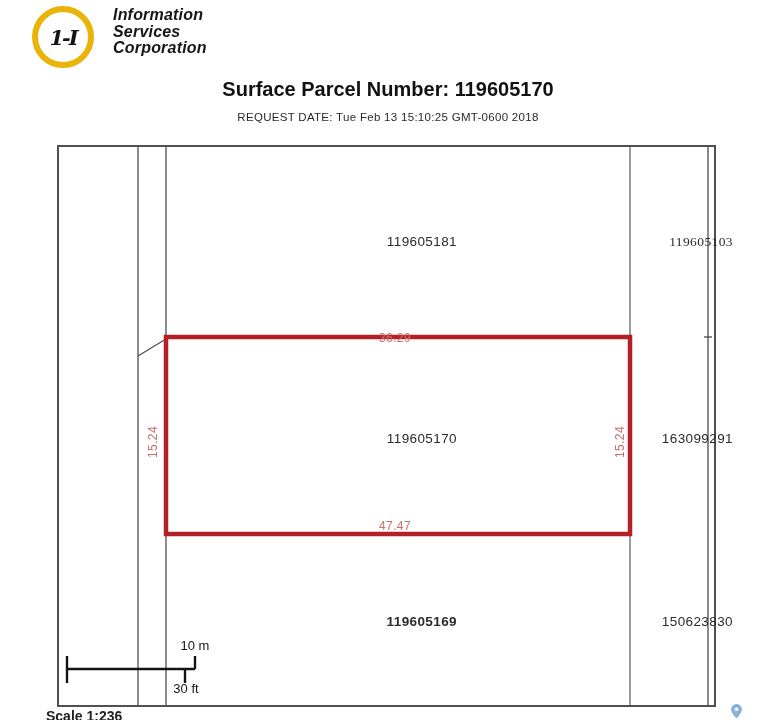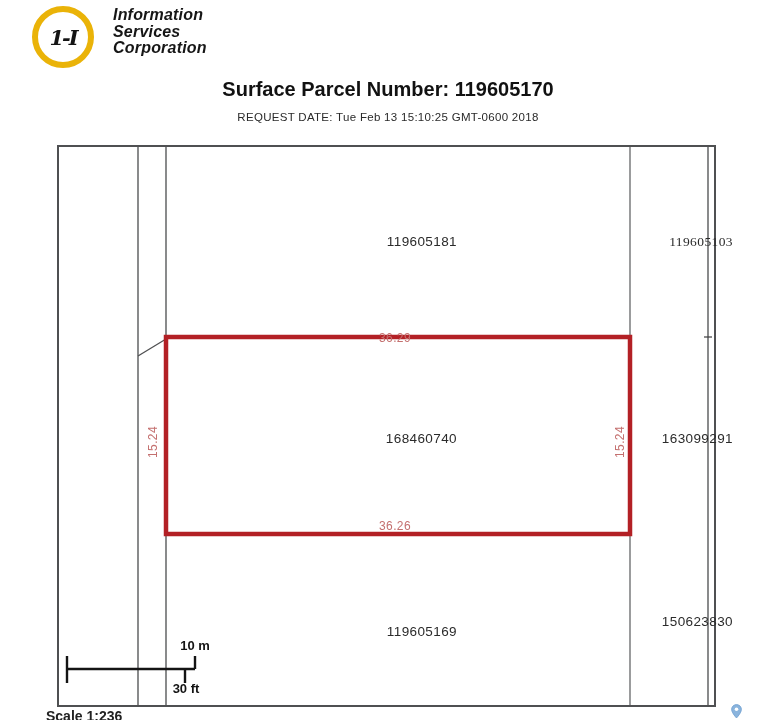--- a/index.html
+++ b/index.html
@@ -38,21 +38,21 @@
     position:absolute;width:120px;height:16px;text-align:right;
     font-size:13.5px;color:#2b2b2b;letter-spacing:.4px;white-space:nowrap;
   }
   .dim-label{
     position:absolute;width:60px;height:14px;text-align:center;
     font-size:12px;color:#c4706f;letter-spacing:.4px;white-space:nowrap;
   }
   .dim-vertical{transform:rotate(-90deg);}
   .scalebar-label{
     position:absolute;width:60px;text-align:center;
-    font-size:13px;font-weight:bold;color:#141414;white-space:nowrap;
+    font-size:13px;font-weight:normal;color:#141414;white-space:nowrap;
   }
   
   #footer-scale-text{
     position:absolute;left:46px;top:708px;
     font-size:14px;font-weight:bold;color:#222;white-space:nowrap;
   }
   #map-pin{position:absolute;left:731px;top:704px;width:11px;height:15px;}
 </style>
 </head>
 <body>
@@ -89,27 +89,27 @@
       <g stroke="#141414" stroke-width="2.4">
         <line x1="8" y1="522" x2="136" y2="522"></line>
         <line x1="8" y1="509" x2="8" y2="536"></line>
         <line x1="136" y1="509" x2="136" y2="522"></line>
         <line x1="126" y1="522" x2="126" y2="536"></line>
       </g>
     </svg>
 
     <div class="parcel-label" style="left:278px;top:87px;">119605181</div>
     <div class="parcel-label" style="left:554px;top:87px;font-family:Liberation Serif, serif;">119605103</div>
-    <div class="parcel-label" style="left:278px;top:284px;">168460740</div>
+    <div class="parcel-label" style="left:278px;top:284px;">119605170</div>
     <div class="parcel-label" style="left:554px;top:284px;">163099291</div>
-    <div class="parcel-label" style="left:278px;top:477px;">119605169</div>
+    <div class="parcel-label" style="left:278px;top:467px;font-weight:bold;">119605169</div>
     <div class="parcel-label" style="left:554px;top:467px;">150623830</div>
 
     <div class="dim-label" style="left:306px;top:168px;margin-top:16px;">36.29</div>
-    <div class="dim-label" style="left:306px;top:372px;">36.26</div>
+    <div class="dim-label" style="left:306px;top:372px;">47.47</div>
     <div class="dim-label dim-vertical" style="left:64px;top:288px;">15.24</div>
     <div class="dim-label dim-vertical" style="left:531px;top:288px;">15.24</div>
 
     <div class="scalebar-label" style="left:106px;top:491px;">10 m</div>
     <div class="scalebar-label" style="left:97px;top:527px;margin-top:7px;">30 ft</div>
   </div>
 
   <div id="footer-scale-text">Scale 1:236</div>
 
   <svg id="map-pin" viewBox="0 0 11 15">

